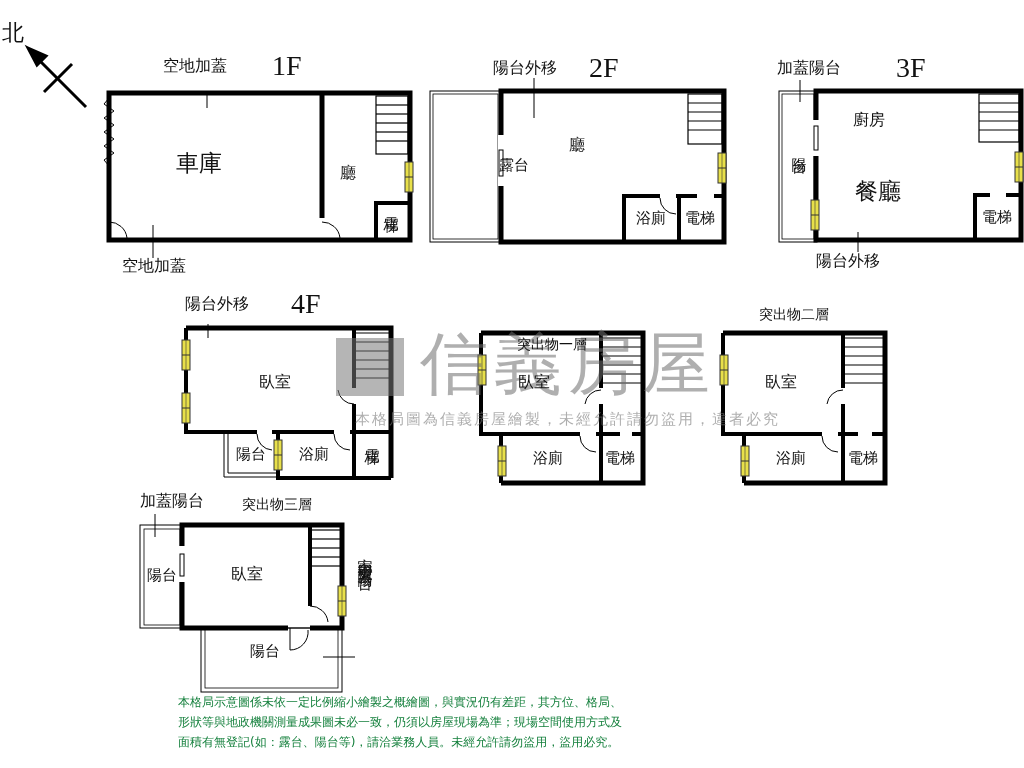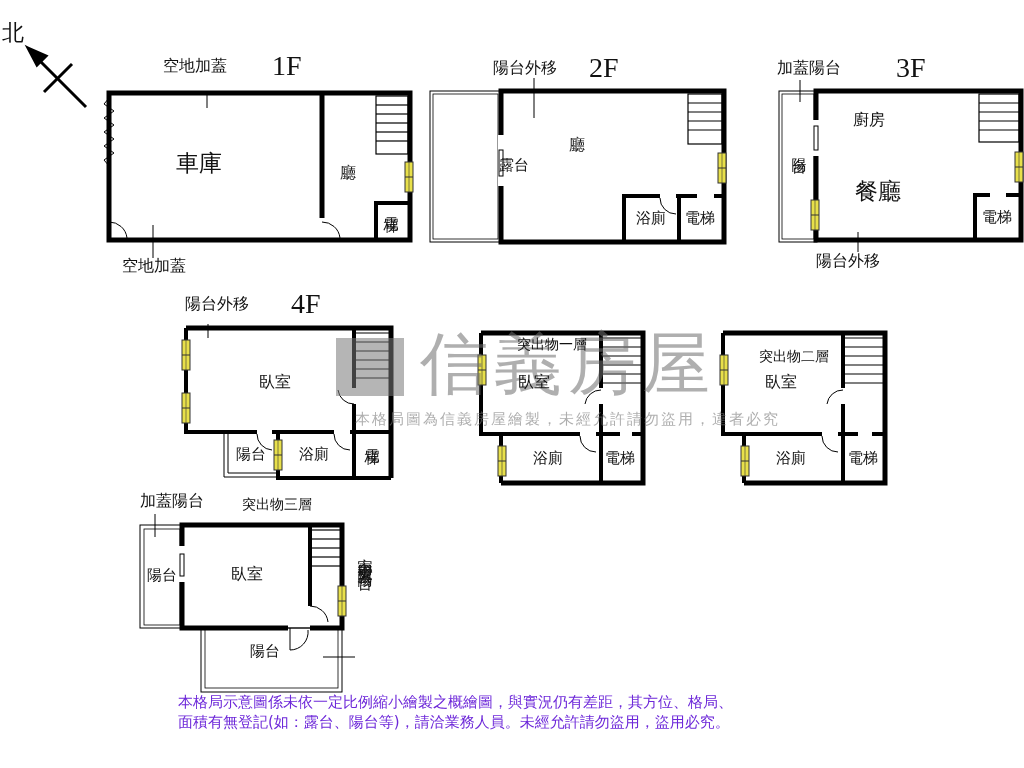--- a/index.html
+++ b/index.html
@@ -13,21 +13,21 @@
   .room-big { font-size:23px; }
   .room-sm { font-size:15px; }
   .vert { writing-mode: vertical-rl; letter-spacing:1px; }
   .head-sm { font-size:14px; }
   .wm-big { position:absolute; left:336px; top:330px; font-family:"DejaVu Sans",sans-serif;
             font-size:68px; color:rgba(110,110,110,0.55); letter-spacing:6px; line-height:1; }
   .wm-logo { position:absolute; left:336px; top:338px; width:68px; height:58px; background:rgba(120,120,120,0.55); }
   .wm-small { position:absolute; left:355px; top:410px; font-family:"DejaVu Sans",sans-serif;
               font-size:15px; color:rgba(120,120,120,0.6); letter-spacing:2px; }
   .notes { position:absolute; left:178px; top:692px; font-family:"DejaVu Sans",sans-serif;
-           font-size:15px; line-height:20px; color:#6d28d9; }
+           font-size:12px; line-height:20px; color:#15803d; }
   .notes div { white-space:nowrap; }
 </style>
 </head>
 <body>
 
 <svg id="plan" viewBox="0 0 1024 768" xmlns="http://www.w3.org/2000/svg">
   <defs>
     <g id="win-v">
         <rect x="-4" y="-15" width="8" height="30" fill="#e8e04a" stroke="#333" stroke-width="1"></rect>
         <line x1="-4" y1="0" x2="4" y2="0" stroke="#333"></line>
@@ -227,28 +227,29 @@
 <div class="lbl room" style="left:259px;top:374px;">臥室</div>
 <div class="lbl room-sm" style="left:236px;top:447px;">陽台</div>
 <div class="lbl room-sm" style="left:299px;top:447px;">浴廁</div>
 <div class="lbl room-sm vert" style="left:364px;top:437px;">電梯</div>
 
 <div class="lbl head-sm" style="left:517px;top:309px;margin-top:28px;">突出物一層</div>
 <div class="lbl room" style="left:518px;top:374px;">臥室</div>
 <div class="lbl room-sm" style="left:533px;top:451px;">浴廁</div>
 <div class="lbl room-sm" style="left:605px;top:451px;">電梯</div>
 
-<div class="lbl head-sm" style="left:759px;top:307px;margin-top:42px;">突出物二層</div>
+<div class="lbl head-sm" style="left:759px;top:307px;">突出物二層</div>
 <div class="lbl room" style="left:765px;top:374px;">臥室</div>
 <div class="lbl room-sm" style="left:776px;top:451px;">浴廁</div>
 <div class="lbl room-sm" style="left:848px;top:451px;">電梯</div>
 
 <div class="lbl callout" style="left:140px;top:493px;">加蓋陽台</div>
 <div class="lbl head-sm" style="left:242px;top:497px;">突出物三層</div>
 <div class="lbl room-sm" style="left:147px;top:568px;">陽台</div>
 <div class="lbl room" style="left:231px;top:566px;">臥室</div>
 <div class="lbl room-sm" style="left:250px;top:644px;">陽台</div>
 <div class="lbl room-sm vert" style="left:357px;top:546px;letter-spacing:3px;">室內變更為陽台</div>
 
 <div class="notes">
   <div>本格局示意圖係未依一定比例縮小繪製之概繪圖，與實況仍有差距，其方位、格局、</div>
+  <div>形狀等與地政機關測量成果圖未必一致，仍須以房屋現場為準；現場空間使用方式及</div>
   <div>面積有無登記(如：露台、陽台等)，請洽業務人員。未經允許請勿盜用，盜用必究。</div>
 </div>
 
 </body></html>

